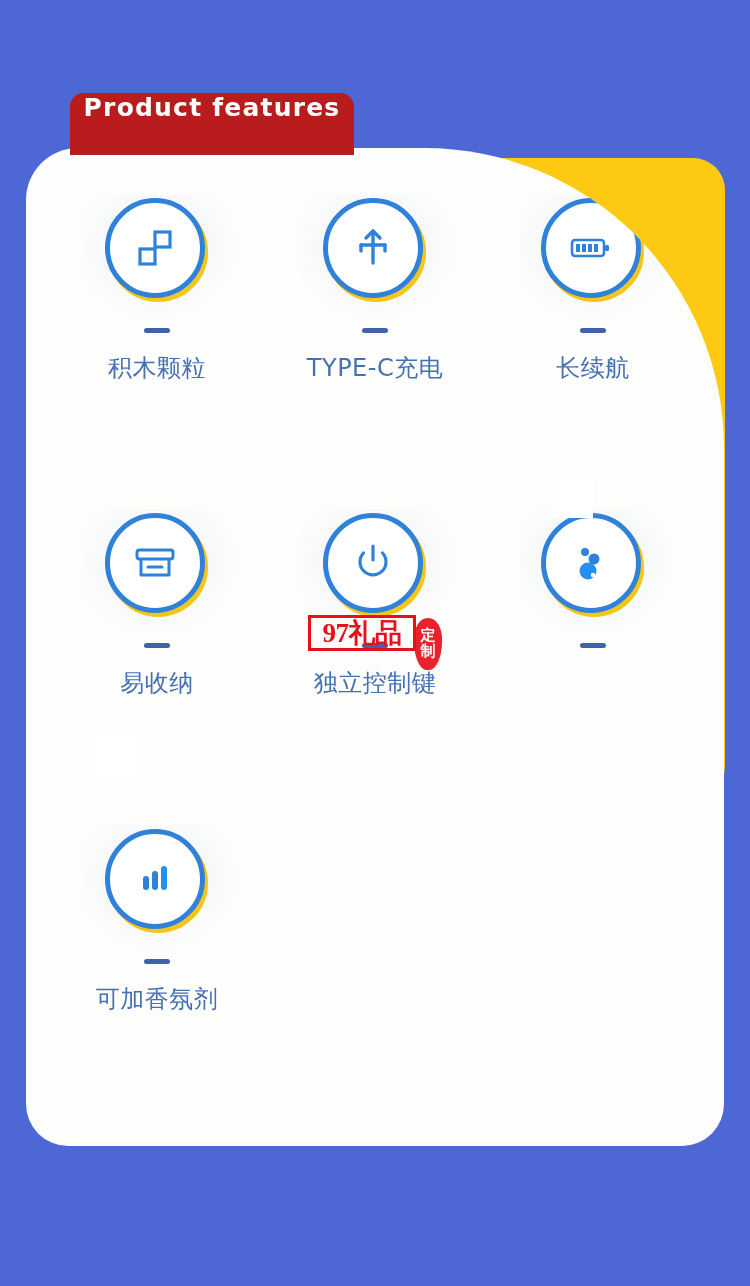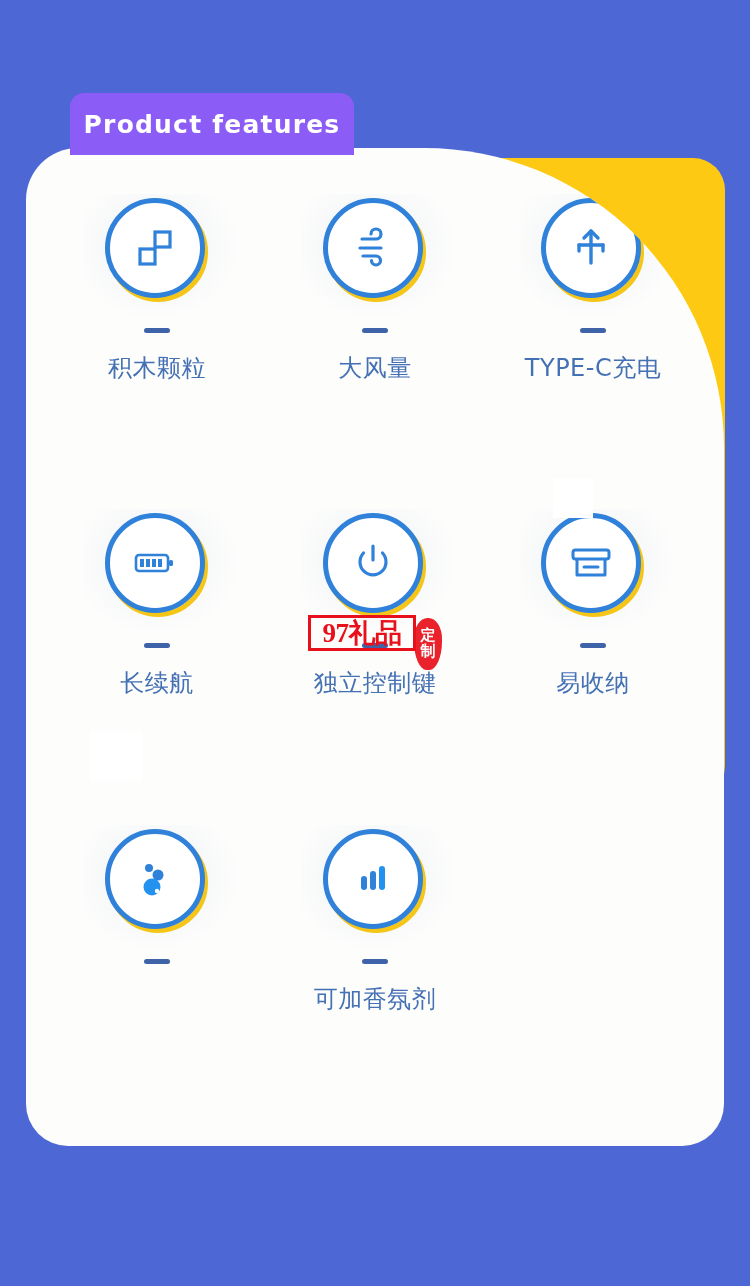--- a/index.html
+++ b/index.html
@@ -23,25 +23,24 @@
     height: 1286px;
   }
 
   
   .tab {
     position: absolute;
     left: 70px;
     top: 93px;
     width: 284px;
     height: 62px;
-    background: #8b5cf6;
+    background: #b91c1c;
     border-radius: 14px 14px 0 0;
     box-sizing: border-box;
     display: flex;
-    align-items: center;
     justify-content: center;
     z-index: 5;
   }
   .tab-label {
     color: #ffffff;
     font-size: 25px;
     font-weight: bold;
     letter-spacing: 1.2px;
     white-space: nowrap;
     font-family: "DejaVu Sans", sans-serif;
@@ -233,37 +232,20 @@
                 <rect x="23" y="7" width="15" height="15" fill="none" stroke="#2f81d9" stroke-width="3.2"></rect>
                 <rect x="8" y="24" width="15" height="15" fill="none" stroke="#2f81d9" stroke-width="3.2"></rect>
               </svg>
             </span>
           </div>
         </div>
         <div class="dash"></div>
         <div class="feature-label">积木颗粒</div>
       </div>
 
-      <div class="feature">
-        <div class="glow"></div>
-        <div class="circle-wrap">
-          <div class="ring-yellow"></div>
-          <div class="ring-blue">
-            <span>
-              <svg width="46" height="46" viewBox="0 0 46 46">
-                <path d="M12 14 H26 a5 5 0 1 0 -5 -5" fill="none" stroke="#2f81d9" stroke-width="3.2" stroke-linecap="round"></path>
-                <path d="M10 23 H31" fill="none" stroke="#2f81d9" stroke-width="3.2" stroke-linecap="round"></path>
-                <path d="M13 31 H26 a4.5 4.5 0 1 1 -4.5 4.5" fill="none" stroke="#2f81d9" stroke-width="3.2" stroke-linecap="round"></path>
-              </svg>
-            </span>
-          </div>
-        </div>
-        <div class="dash"></div>
-        <div class="feature-label">大风量</div>
-      </div>
 
 
       <div class="feature">
         <div class="glow"></div>
         <div class="circle-wrap">
           <div class="ring-yellow"></div>
           <div class="ring-blue">
             <span>
               <svg width="46" height="46" viewBox="0 0 46 46">
                 <path d="M23 6 V38" stroke="#2f81d9" stroke-width="3.4" stroke-linecap="round"></path>
@@ -298,47 +280,47 @@
         <div class="dash"></div>
         <div class="feature-label">长续航</div>
       </div>
 
       <div class="feature">
         <div class="glow"></div>
         <div class="circle-wrap">
           <div class="ring-yellow"></div>
           <div class="ring-blue">
             <span>
-              <svg width="46" height="46" viewBox="0 0 46 46">
-                <path d="M13.5 13 a13 13 0 1 0 19 0" fill="none" stroke="#2f81d9" stroke-width="3.2" stroke-linecap="round"></path>
-                <path d="M23 6 V20" stroke="#2f81d9" stroke-width="3.2" stroke-linecap="round"></path>
-              </svg>
-            </span>
-          </div>
-        </div>
-        <div class="dash"></div>
-        <div class="feature-label">独立控制键</div>
-      </div>
-
-      <div class="feature">
-        <div class="glow"></div>
-        <div class="circle-wrap">
-          <div class="ring-yellow"></div>
-          <div class="ring-blue">
-            <span>
               <svg width="48" height="48" viewBox="0 0 48 48">
                 <rect x="6" y="11" width="36" height="9" rx="2.5" fill="none" stroke="#2f81d9" stroke-width="3"></rect>
                 <path d="M10 20 V36 H38 V20" fill="none" stroke="#2f81d9" stroke-width="3" stroke-linejoin="round"></path>
                 <path d="M17 28 H31" stroke="#2f81d9" stroke-width="3" stroke-linecap="round"></path>
               </svg>
             </span>
           </div>
         </div>
         <div class="dash"></div>
         <div class="feature-label">易收纳</div>
+      </div>
+
+      <div class="feature">
+        <div class="glow"></div>
+        <div class="circle-wrap">
+          <div class="ring-yellow"></div>
+          <div class="ring-blue">
+            <span>
+              <svg width="46" height="46" viewBox="0 0 46 46">
+                <path d="M13.5 13 a13 13 0 1 0 19 0" fill="none" stroke="#2f81d9" stroke-width="3.2" stroke-linecap="round"></path>
+                <path d="M23 6 V20" stroke="#2f81d9" stroke-width="3.2" stroke-linecap="round"></path>
+              </svg>
+            </span>
+          </div>
+        </div>
+        <div class="dash"></div>
+        <div class="feature-label">独立控制键</div>
       </div>
 
       <div class="feature">
         <div class="glow"></div>
         <div class="circle-wrap">
           <div class="ring-yellow"></div>
           <div class="ring-blue">
             <span>
               <svg width="46" height="46" viewBox="0 0 46 46">
                 <circle cx="17" cy="12" r="4" fill="#2f81d9"></circle>

